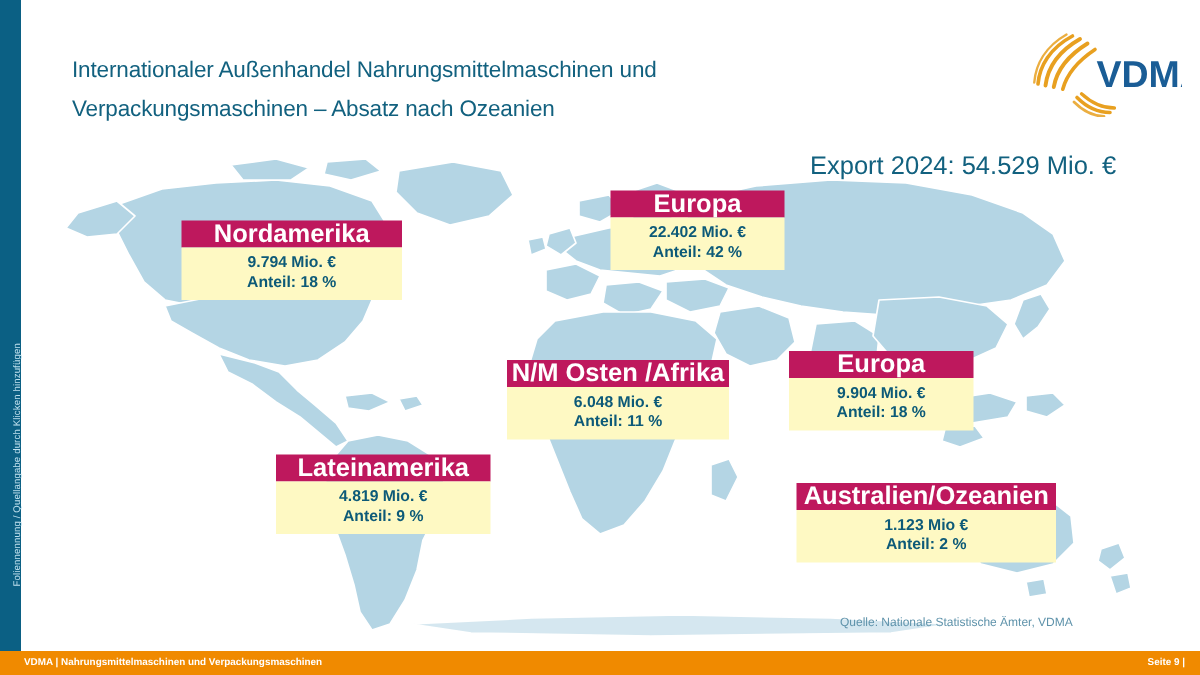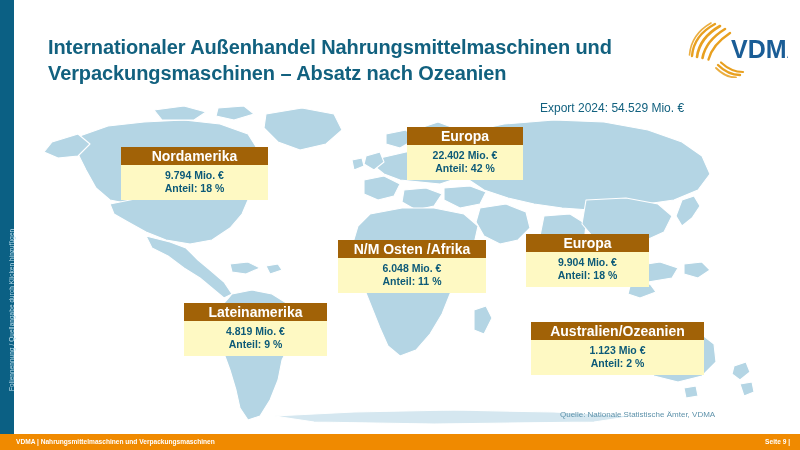--- a/index.html
+++ b/index.html
@@ -27,45 +27,45 @@
     letter-spacing:.1px;
     white-space:nowrap;
     text-align:left;
     line-height:14px;
   }
 
   
   .title{
     position:absolute;left:48px;top:34px;width:600px;
     color:#12617f;
-    font-size:20px;
-    font-weight:bold;
+    font-size:15px;
+    font-weight:normal;
     line-height:26px;
     letter-spacing:-0.1px;
   }
 
   
   .logo{position:absolute;left:684px;top:20px;width:104px;height:58px;}
   .logo svg{display:block;}
 
   
   .export-total{
     position:absolute;left:540px;top:101px;
-    color:#12617f;font-size:12px;font-weight:normal;white-space:nowrap;
+    color:#12617f;font-size:17px;font-weight:normal;white-space:nowrap;
   }
 
   
   .map{position:absolute;left:34px;top:104px;width:740px;height:320px;}
   .map svg{display:block;width:740px;height:320px;}
 
   
   .box{position:absolute;}
   .box-head{
-    background:#a16207;color:#ffffff;
-    font-size:14px;font-weight:bold;
+    background:#be185d;color:#ffffff;
+    font-size:17px;font-weight:bold;
     text-align:center;line-height:18px;height:18px;
     white-space:nowrap;
   }
   .box-body{
     background:#fef9c3;color:#0d5a78;
     font-size:10.5px;font-weight:bold;
     text-align:center;padding:4px 0 5px 0;
     line-height:13px;
   }
   .box-body .ln{display:block;white-space:nowrap;}

